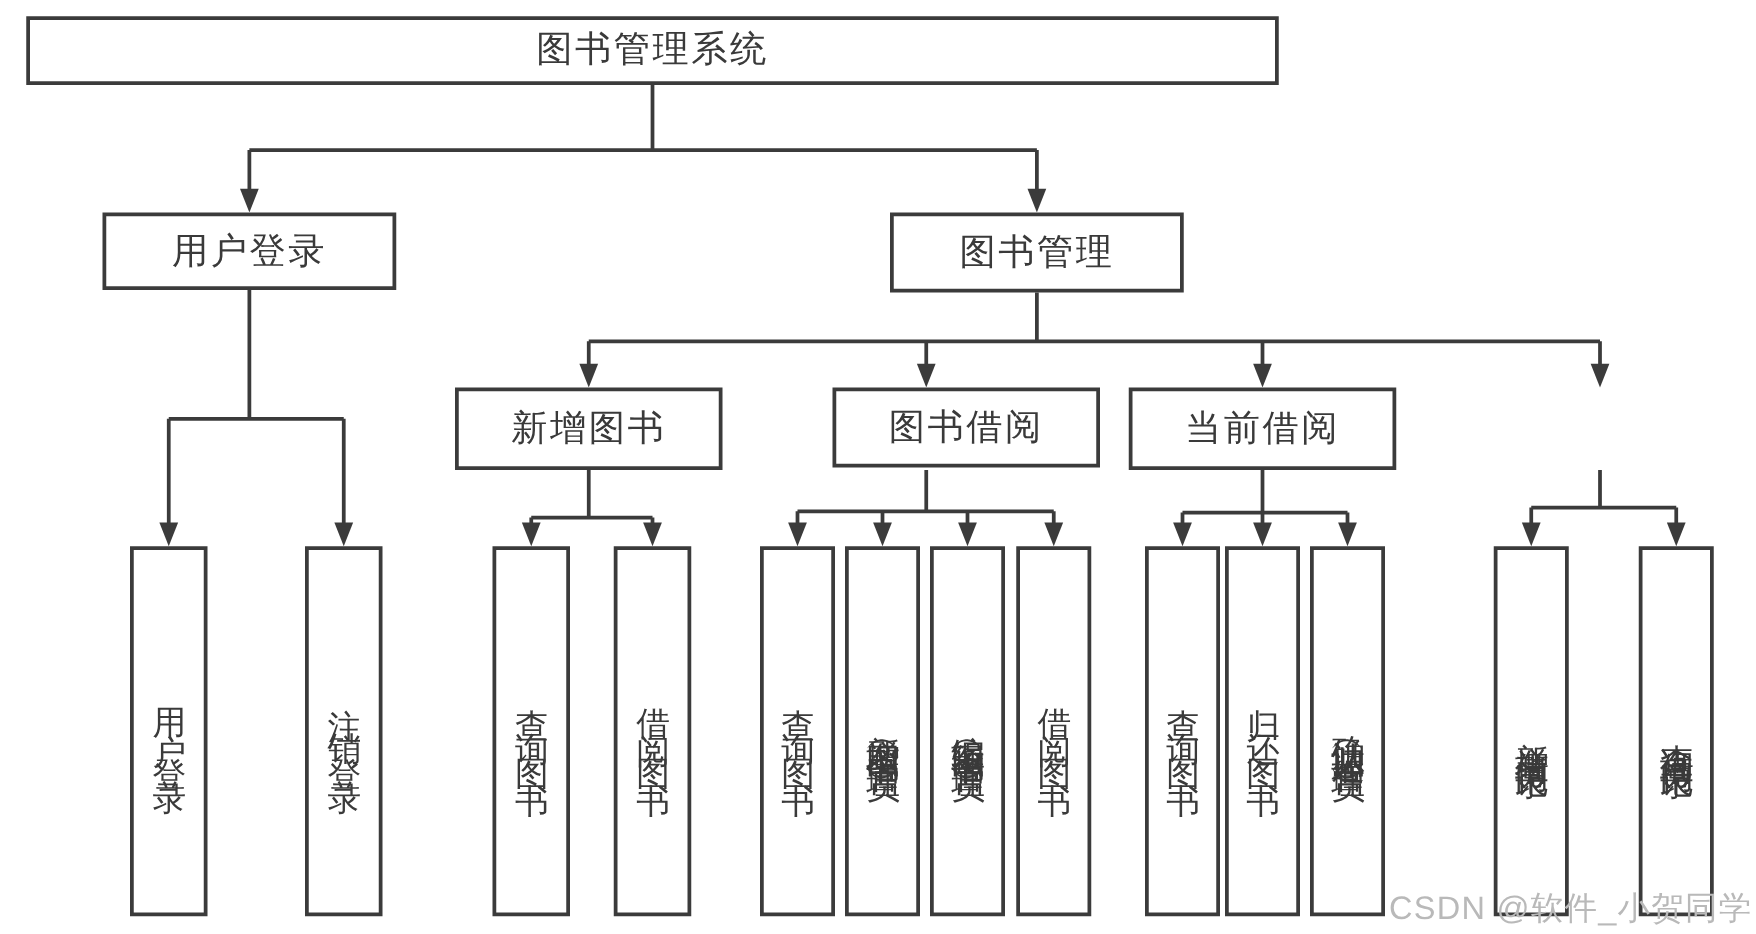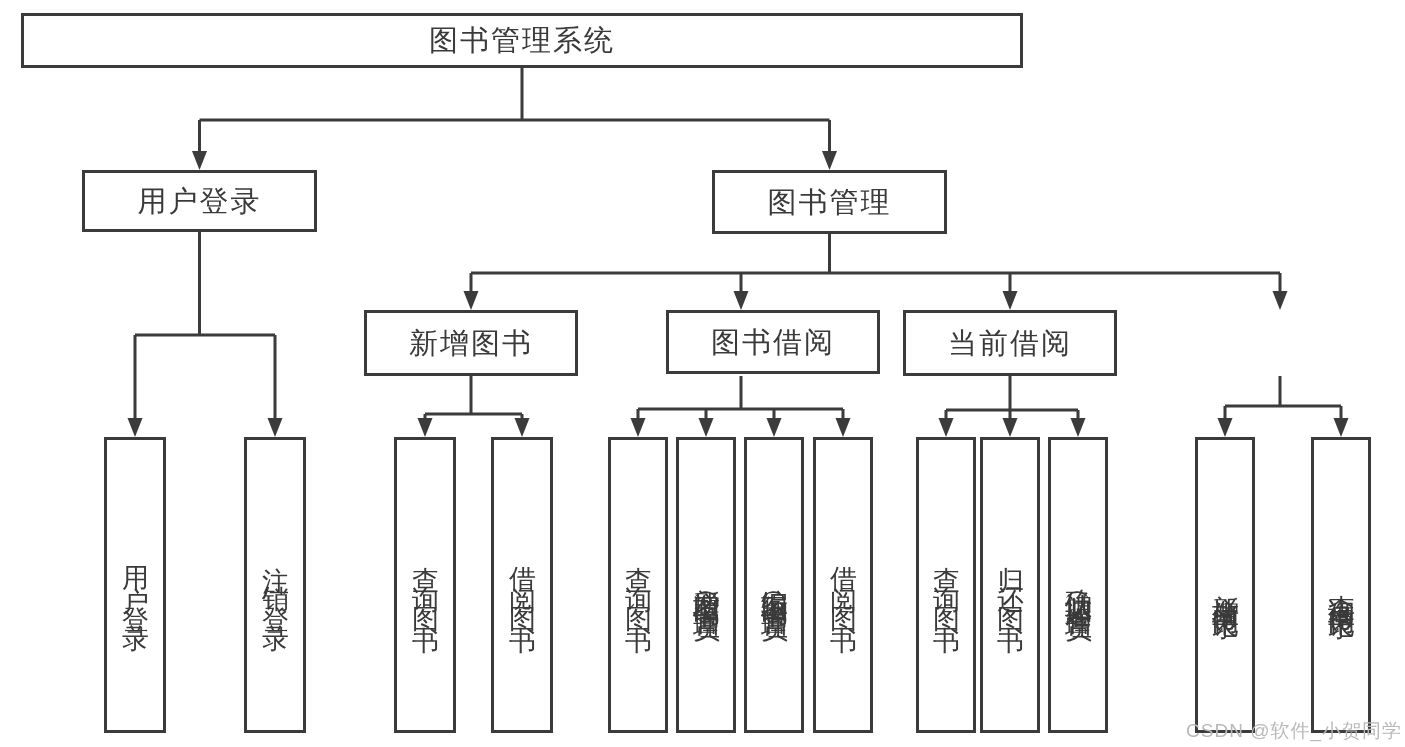--- a/index.html
+++ b/index.html
@@ -53,21 +53,21 @@
   }
   .node.vertical.loose .node-label {
     letter-spacing: 20px;
   }
   .watermark {
     position: absolute;
     right: 3px;
     bottom: 3px;
     z-index: 3;
     color: var(--wm);
-    font-size: 19px;
+    font-size: 26px;
     letter-spacing: 1px;
     font-family: "Liberation Sans", sans-serif;
   }
 </style>
 </head>
 <body>
 
 <div class="canvas">
   <svg id="connectors" width="1405" height="747" viewBox="0 0 1405 747">
       <polygon points="199.5,170 192,151 207,151" fill="#3b3b3b"></polygon>

